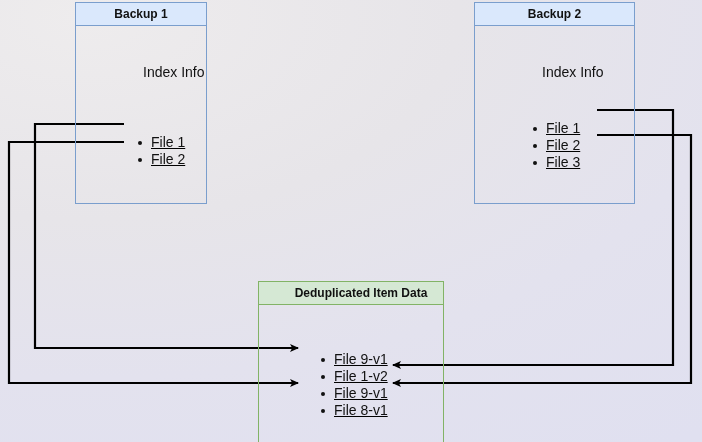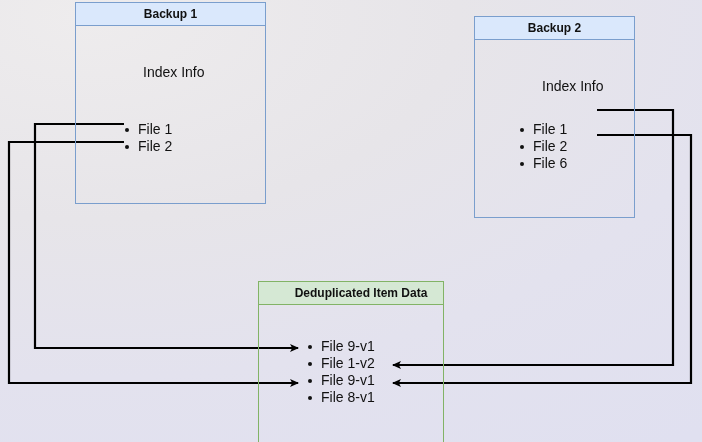--- a/index.html
+++ b/index.html
@@ -64,23 +64,24 @@
   
   .index-label {
     position: absolute;
     font-size: 14px;
     color: #111111;
     white-space: nowrap;
     margin-left: 44px;
   }
   .file-list {
     position: absolute;
-    margin: 0;
+    margin: 13px;
     padding: 0;
     list-style: none;
+    text-decoration: underline;
   }
   .file-list li {
     position: relative;
     font-size: 14px;
     line-height: 17px;
     color: #111111;
     padding-left: 17px;
     white-space: nowrap;
   }
   .file-list li::before {
@@ -108,39 +109,39 @@
 
     <path d="M124,124 L35,124 L35,348 L298,348" fill="none" stroke="#000000" stroke-width="2.2" marker-end="url(#arrowhead)"></path>
 
     <path d="M124,142 L9,142 L9,383 L298,383" fill="none" stroke="#000000" stroke-width="2.2" marker-end="url(#arrowhead)"></path>
 
     <path d="M597,110 L673,110 L673,365 L393,365" fill="none" stroke="#000000" stroke-width="2.2" marker-end="url(#arrowhead)"></path>
 
     <path d="M597,135 L691,135 L691,383 L393,383" fill="none" stroke="#000000" stroke-width="2.2" marker-end="url(#arrowhead)"></path>
   </svg>
 
-  <div class="box" style="left:75px; top:2px; width:191px; height:202px;">
+  <div class="box" style="left:75px; top:2px; width:132px; height:202px;">
     <div class="box-header">Backup 1</div>
     <div class="box-body">
       <div class="index-label" style="left:23px; top:38px;">Index Info</div>
       <ul class="file-list" style="left:45px; top:95px;">
         <li>File 1</li>
         <li>File 2</li>
       </ul>
     </div>
   </div>
 
-  <div class="box" style="left:474px; top:16px; width:161px; height:202px;">
+  <div class="box" style="left:474px; top:2px; width:161px; height:202px;">
     <div class="box-header">Backup 2</div>
     <div class="box-body">
       <div class="index-label" style="left:23px; top:38px;">Index Info</div>
       <ul class="file-list" style="left:41px; top:81px;">
         <li>File 1</li>
         <li>File 2</li>
-        <li>File 6</li>
+        <li>File 3</li>
       </ul>
     </div>
   </div>
 
   <div class="box green" style="left:258px; top:281px; width:186px; height:163px;">
     <div class="box-header">Deduplicated Item Data</div>
     <div class="box-body">
       <ul class="file-list" style="left:45px; top:33px;">
         <li>File 9-v1</li>
         <li>File 1-v2</li>

